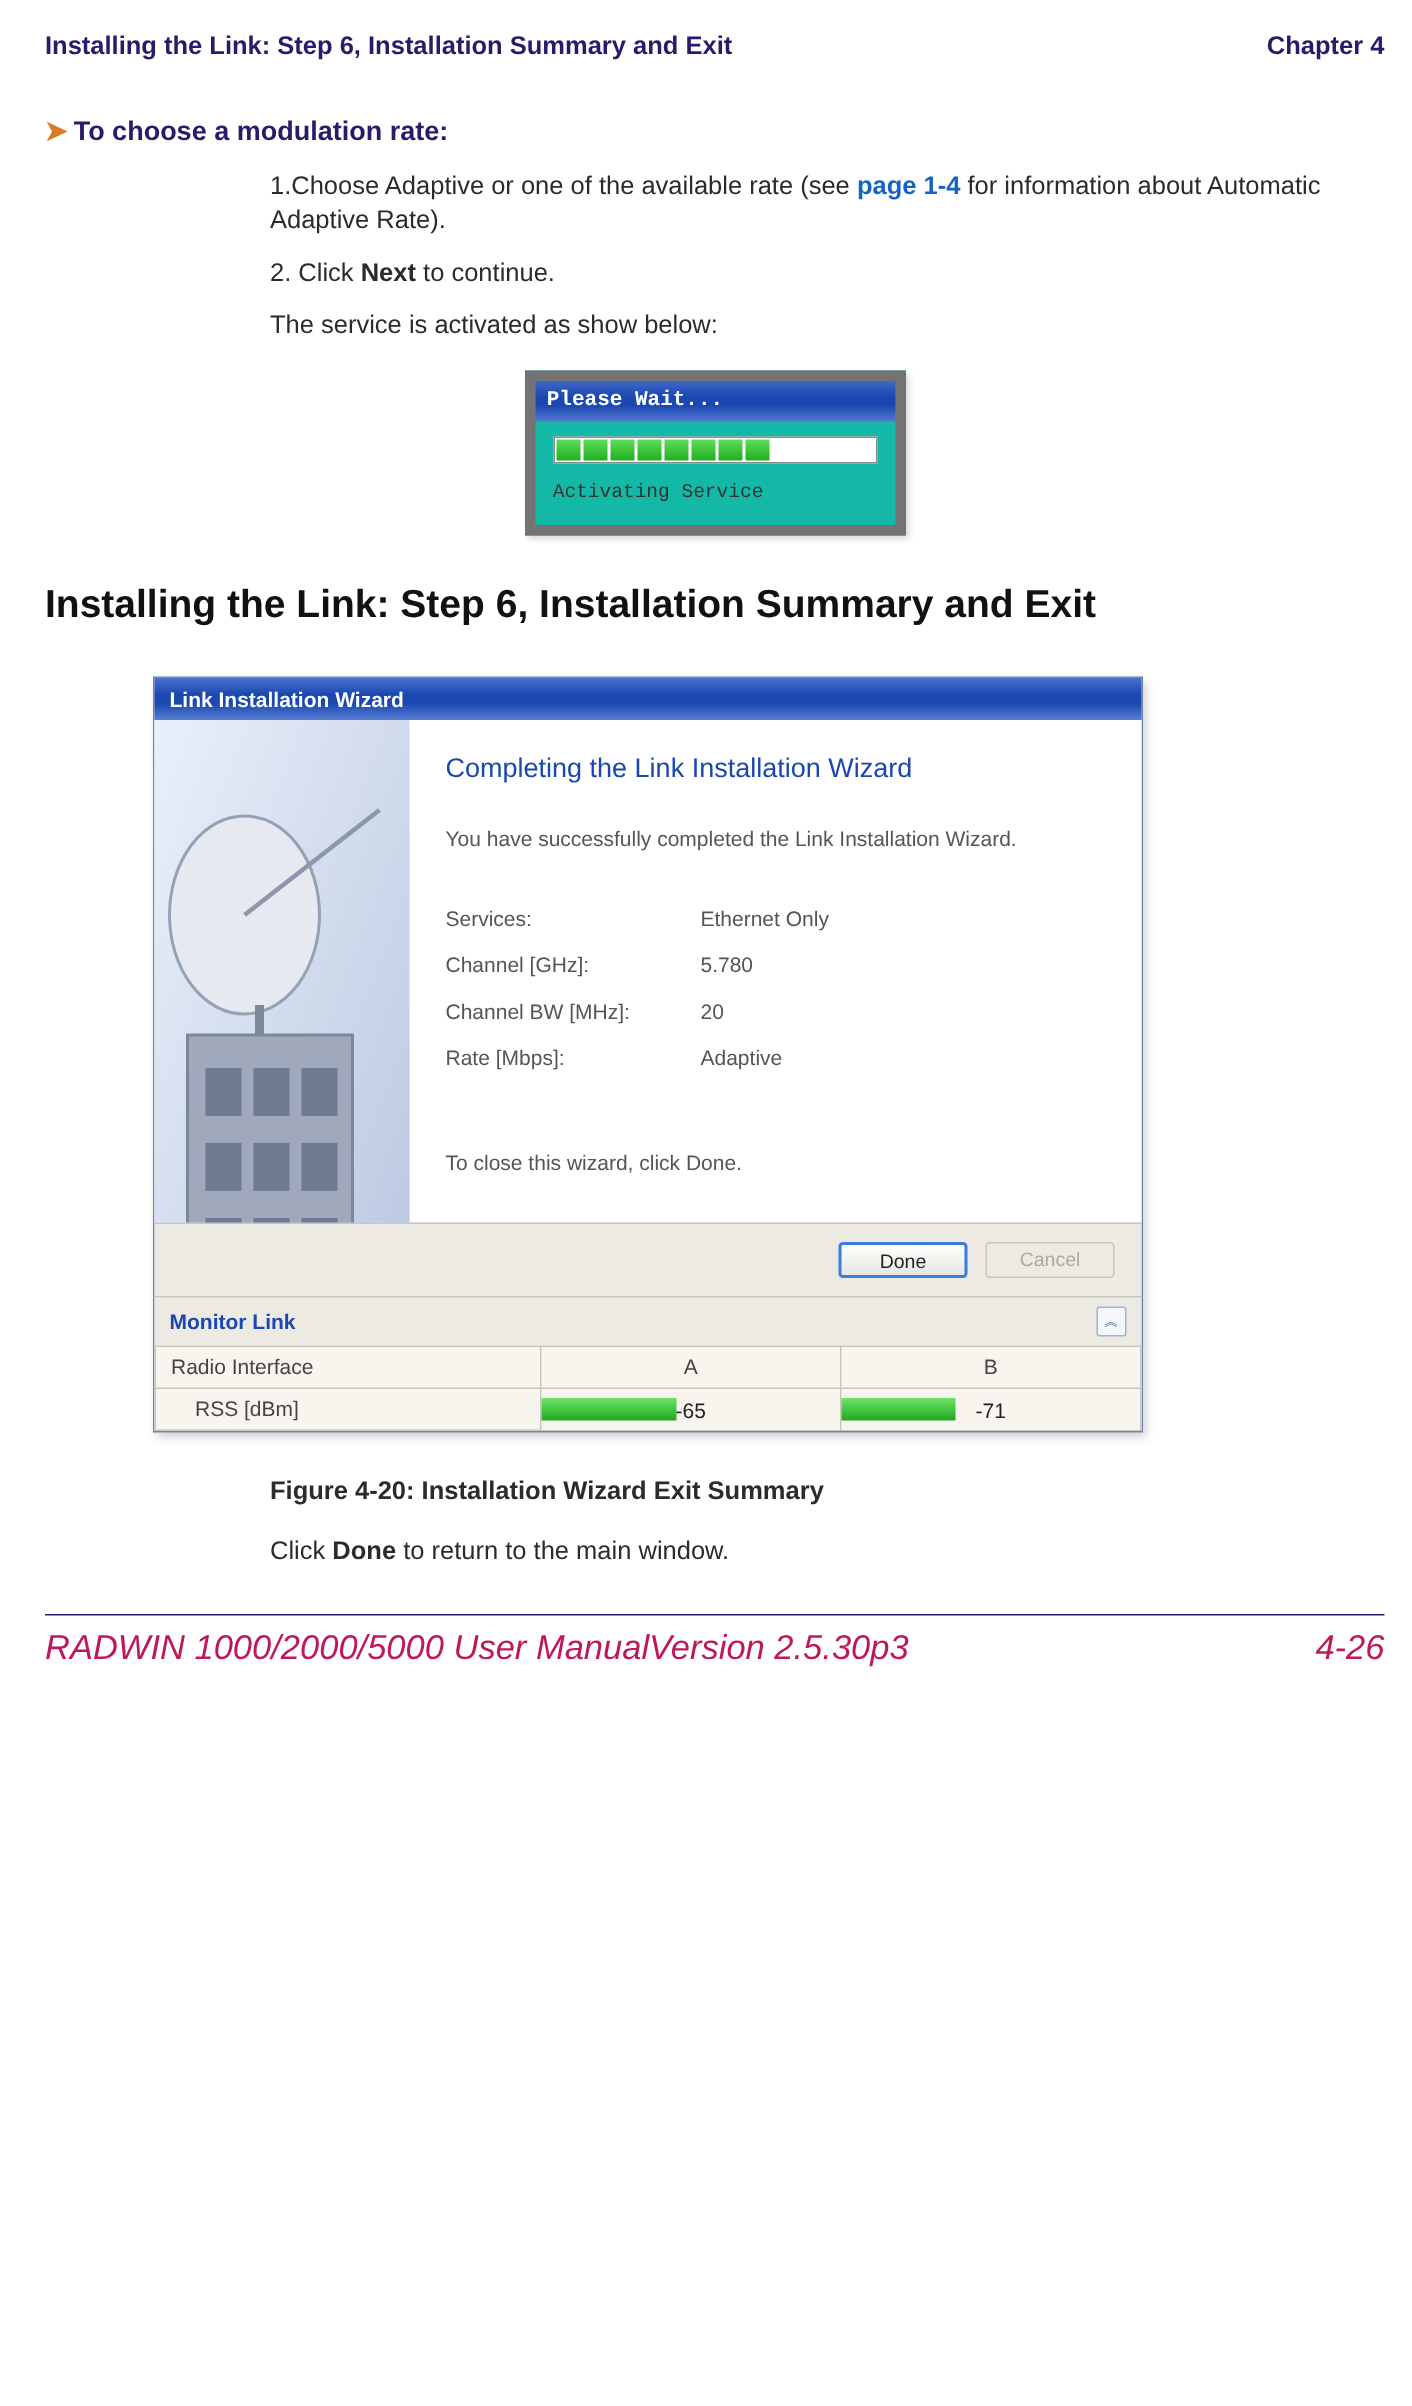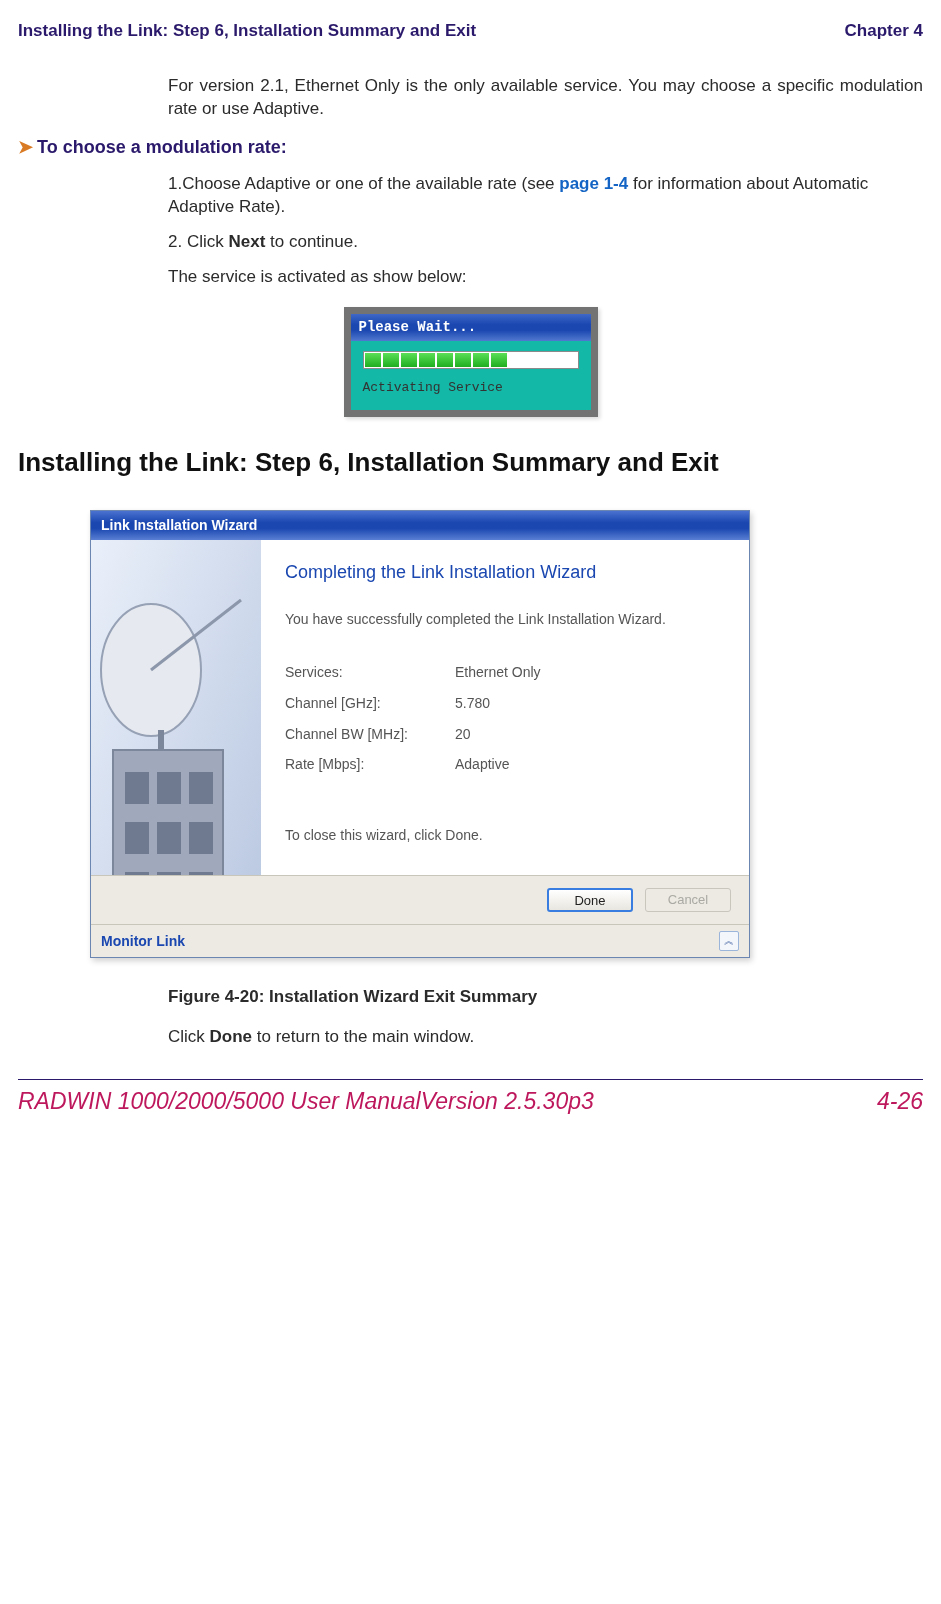--- a/index.html
+++ b/index.html
@@ -6,21 +6,21 @@
     font-family: "Segoe UI", Tahoma, Verdana, sans-serif;
     margin: 0;
     background: #fff;
     color: #2b2b2b;
     font-size: 17px;
     line-height: 1.35;
   }
   .page {
     width: 941px;
     margin: 0 auto;
-    padding: 20px 18px 0 18px;
+    padding: 20px 18px 0 30px;
     box-sizing: border-box;
     position: relative;
   }
   .top-bar {
     display: flex;
     justify-content: space-between;
     color: #2b1a6b;
     font-weight: 700;
     font-size: 17px;
     margin-bottom: 32px;
@@ -255,21 +255,20 @@
 </head>
 <body>
 
 <div class="page">
 
   <div class="top-bar">
     <span>Installing the Link: Step 6, Installation Summary and Exit</span>
     <span>Chapter 4</span>
   </div>
 
-  <p class="para body-indent">For version 2.1, Ethernet Only is the only available service. You may choose a specific modulation rate or use Adaptive.</p>
 
   <div class="subproc">
     <span class="arrow">➤</span><span>To choose a modulation rate:</span>
   </div>
 
   <ol class="steps">
     <li>
       <span>1.Choose Adaptive or one of the available rate (see </span><span class="link-text">page 1-4</span><span class="hanging-inline"> for information about Automatic Adaptive Rate).</span>
     </li>
     <li>
@@ -367,20 +366,40 @@
     <div class="wiz-buttons">
       <div class="btn btn-primary">Done</div>
       <div class="btn btn-disabled">Cancel</div>
     </div>
 
     <div class="wiz-monitor-head">
       <span>Monitor Link</span>
       <span class="chev-box">︽</span>
     </div>
 
+    <table class="wiz-monitor-table">
+      <tbody>
+          <tr>
+        <th>Radio Interface</th>
+        <th>A</th>
+        <th>B</th>
+      </tr>
+      <tr>
+        <td style="padding-left:26px;">RSS [dBm]</td>
+        <td class="rss-cell">
+          <div class="rss-bar" style="width:45%;"></div>
+          <span class="rss-val">-65</span>
+        </td>
+        <td class="rss-cell">
+          <div class="rss-bar" style="width:38%;"></div>
+          <span class="rss-val">-71</span>
+        </td>
+      </tr>
+    </tbody>
+      </table>
   </div>
 
   <div class="fig-wrap">
     <p class="figure-caption">Figure 4-20: Installation Wizard Exit Summary</p>
     <p class="para" style="margin-bottom:6px;">
       <span>Click </span><span class="strong">Done</span><span> to return to the main window.</span>
     </p>
   </div>
 
   <hr class="footer-rule">

